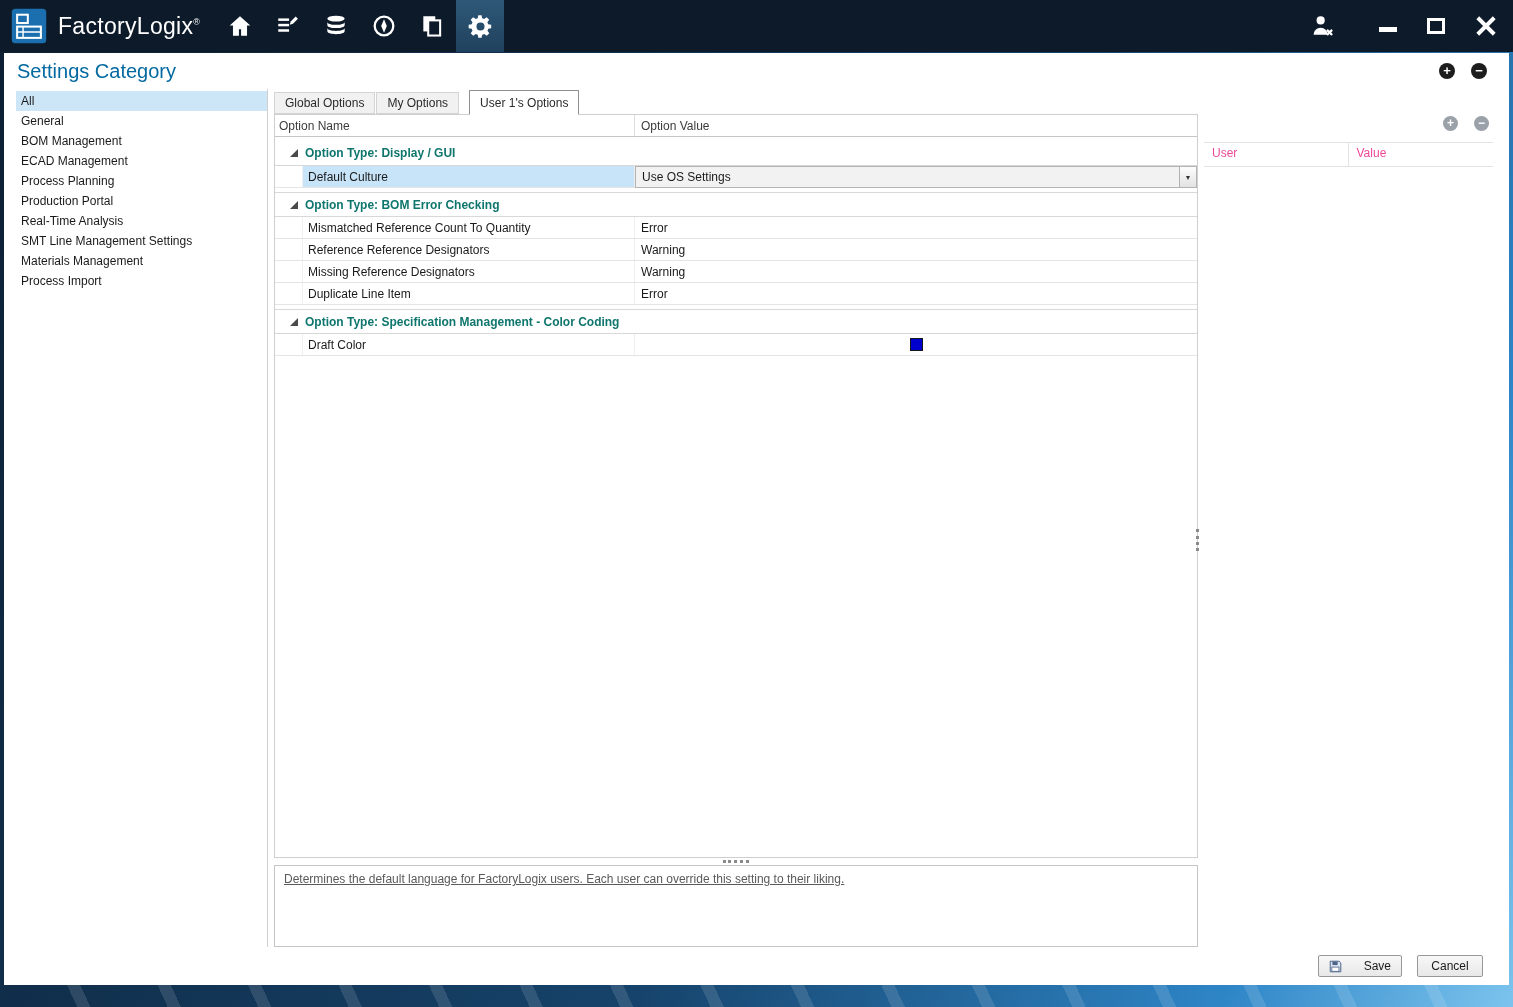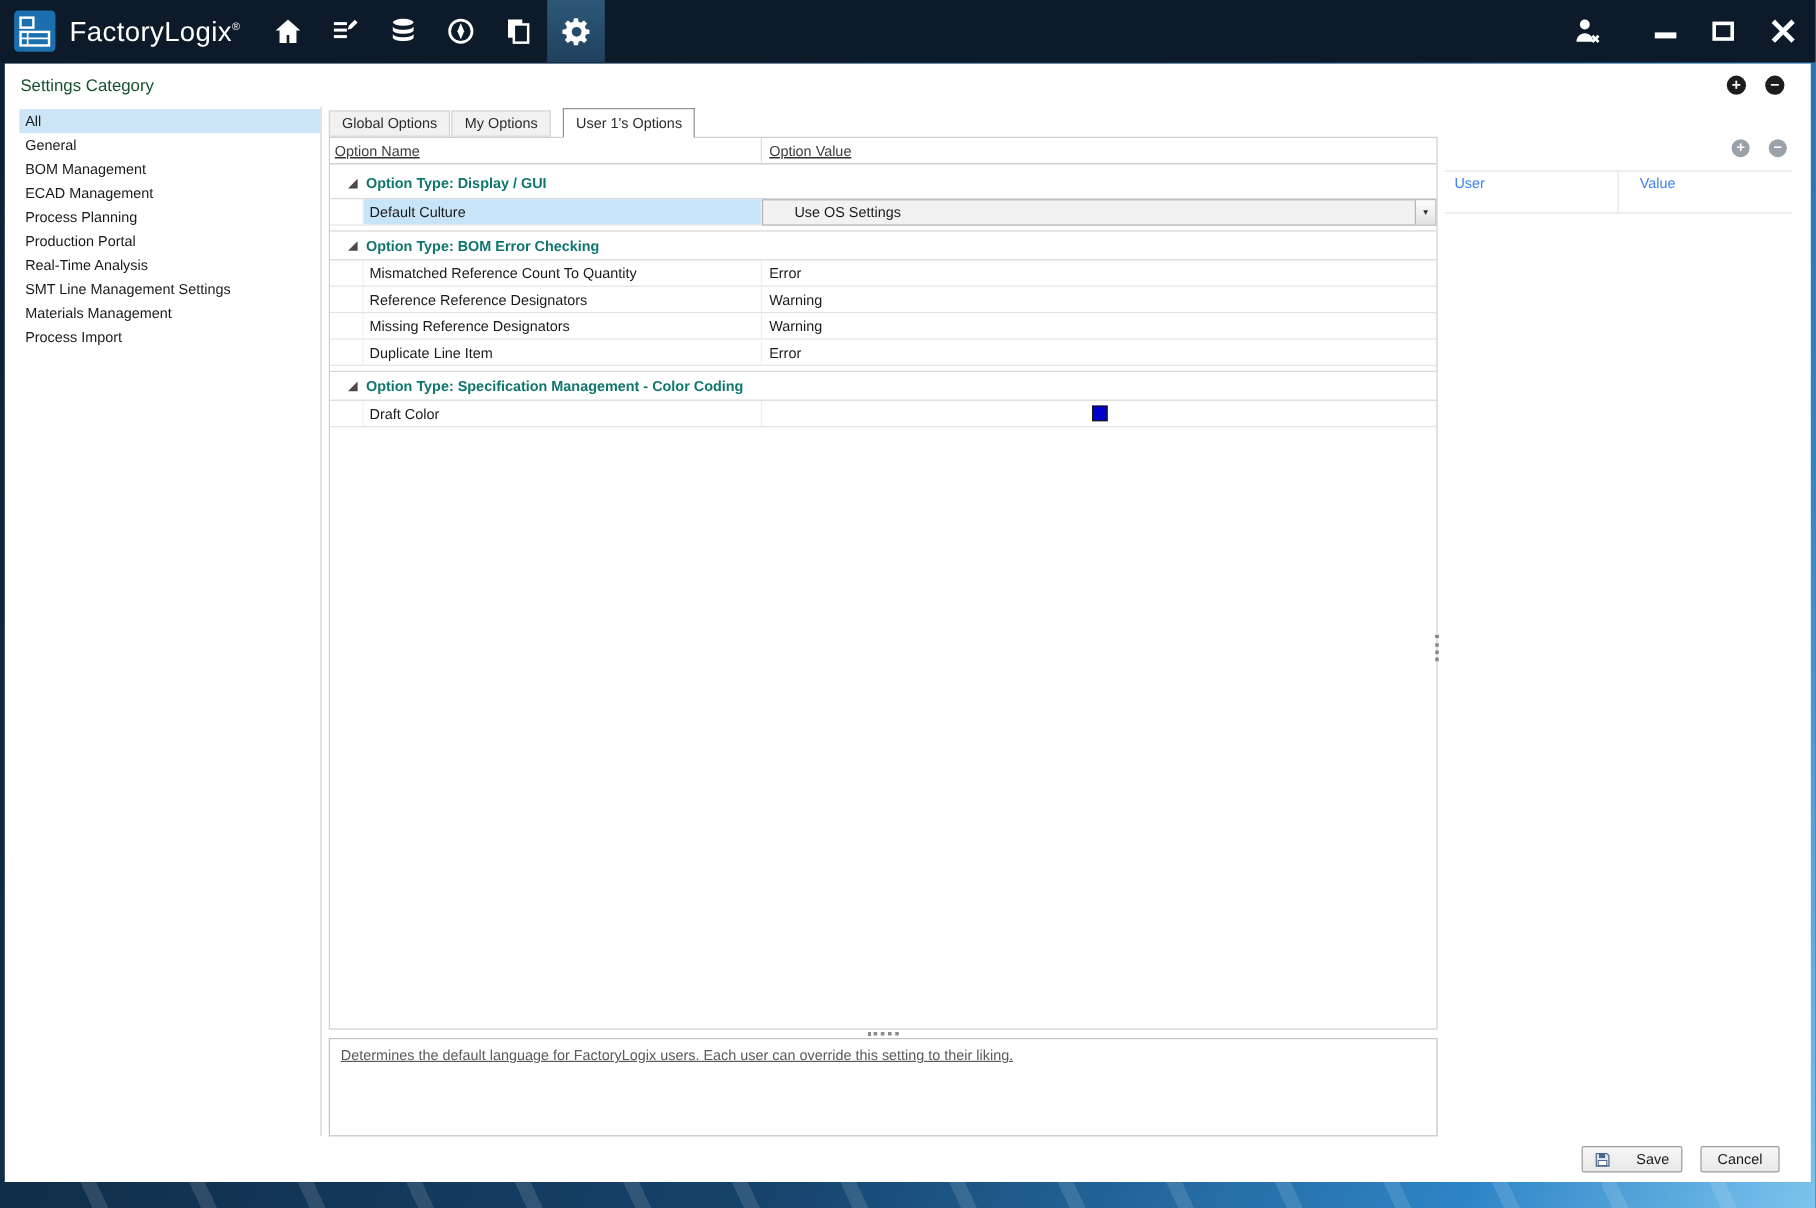--- a/index.html
+++ b/index.html
@@ -26,21 +26,21 @@
   
   .frame { position:absolute; top:52px; left:0; right:0; bottom:0;
     background:linear-gradient(115deg,#0c1f33 0%,#16436b 55%,#2e85c6 85%,#7cc4ee 100%);
     padding:1px 4px 22px 4px; }
   .frame::after { content:""; position:absolute; left:0; right:0; bottom:0; height:22px; pointer-events:none;
     background:repeating-linear-gradient(65deg, transparent 0 70px, rgba(255,255,255,.12) 70px 82px); }
   .content { background:#fff; height:100%; display:flex; flex-direction:column; position:relative; }
 
   
   .content-header { height:36px; display:flex; align-items:center; padding:0 22px 0 13px; }
-  .content-header h1 { font-size:14px; font-weight:400; color:#14532d; }
+  .content-header h1 { font-size:20px; font-weight:400; color:#0369a1; }
   .hdr-actions { margin-left:auto; display:flex; gap:16px; }
   .circle-btn { width:16px; height:16px; border-radius:50%; color:#fff; font-size:13px; line-height:15px;
     text-align:center; font-weight:700; cursor:pointer; }
   .circle-btn.dark { background:#1d1d1d; }
   .circle-btn.gray { width:15px; height:15px; background:#9aa1a8; font-size:12px; line-height:14px; }
 
   
   .main { flex:1; min-height:0; display:flex; position:relative; }
 
   .sidebar { width:252px; margin-left:12px; border-right:1px solid #cfcfcf; padding-top:2px; }
@@ -51,58 +51,58 @@
 
   
   .tabs { height:25px; display:flex; align-items:flex-end; }
   .tab { height:22px; padding:0 10px; display:flex; align-items:center; background:#f1f1f1;
     border:1px solid #d4d4d4; font-size:12px; color:#2b2b2b; cursor:pointer; margin-right:1px; }
   .tab.active { height:25px; background:#fff; border:1px solid #8f8f8f; border-bottom:1px solid #fff;
     margin-left:9px; margin-bottom:-1px; z-index:2; position:relative; }
 
   
   .grid { flex:1; min-height:0; border:1px solid #cfcfcf; display:flex; flex-direction:column; position:relative; background:#fff; }
-  .grid-header { display:flex; height:22px; border-bottom:1px solid #c6c6c6; flex:0 0 auto;text-decoration:underline; }
+  .grid-header { display:flex; height:22px; border-bottom:1px solid #c6c6c6; flex:0 0 auto; }
   .gh { font-size:12px; color:#3b3b3b; padding:4px 4px 0 4px; }
   .gh-name { width:360px; border-right:1px solid #dcdcdc; }
   .gh-value { flex:1; padding-left:6px; }
   .grid-body { flex:1; min-height:0; font-size:12px; position:relative; }
 
   .group-row { height:25px; display:flex; align-items:center; gap:7px; padding-left:15px;
     border-top:1px solid #d8d8d8; border-bottom:1px solid #d8d8d8; margin-top:4px; cursor:pointer; }
   .group-row:first-child { border-top:none; }
   .expander { width:0; height:0; border-left:8px solid transparent; border-bottom:8px solid #4a4a4a; }
   .group-title { font-weight:700; color:#0f766e; }
 
   .data-row { display:flex; height:22px; border-bottom:1px solid #e4e4e4; cursor:pointer; }
   .row-ind { width:28px; border-right:1px solid #efefef; flex:0 0 auto; }
   .cell-name { width:332px; padding:4px 4px 0 5px; border-right:1px solid #efefef; color:#1a1a1a; white-space:nowrap; }
   .cell-name.hl { background:#c8e4f8; }
   .cell-value { flex:1; padding:4px 6px 0 6px; color:#1a1a1a; }
   .cell-value.combo-cell { padding:0; }
   .cell-value.swatch-cell { display:flex; align-items:center; justify-content:center; padding:0; }
 
-  .combo { height:22px; display:flex; align-items:center; background:#f2f2f2; border:1px solid #b3b3b3;padding-left:20px; }
+  .combo { height:22px; display:flex; align-items:center; background:#f2f2f2; border:1px solid #b3b3b3; }
   .combo-text { padding-left:6px; }
   .combo-btn { margin-left:auto; width:17px; height:100%; display:flex; align-items:center; justify-content:center;
     border-left:1px solid #b3b3b3; background:linear-gradient(#fdfdfd,#e2e2e2); font-size:9px; color:#333; }
 
   .swatch { width:13px; height:13px; border:1px solid #16161d; display:inline-block; }
 
   .h-splitter-space { height:7px; display:flex; align-items:center; justify-content:center; }
   .h-dots { width:26px; border-top:3px dotted #8a8a8a; cursor:row-resize; }
   .v-dots { position:absolute; left:1192px; top:440px; height:22px; border-left:3px dotted #8a8a8a; cursor:col-resize; }
 
   .desc-box { height:82px; border:1px solid #c4c4c4; padding:6px 9px; font-size:12px; color:#5a5a5a;text-decoration:underline; }
 
   
   .right-panel { flex:1; margin:0 16px 0 6px; display:flex; flex-direction:column; }
   .rp-toolbar { margin-top:23px; height:22px; display:flex; justify-content:flex-end; align-items:center; gap:16px; padding-right:4px; }
-  .rp-header { margin-top:8px; height:36px; display:flex; border-top:1px solid #e3e3e3; border-bottom:1px solid #e3e3e3;
-    font-size:12px; color:#3b82f6;gap:10px; }
+  .rp-header { margin-top:8px; height:25px; display:flex; border-top:1px solid #e3e3e3; border-bottom:1px solid #e3e3e3;
+    font-size:12px; color:#ec4899; }
   .rp-col { padding:3px 8px 0 8px; }
   .rp-col.user { width:50%; border-right:1px solid #e3e3e3; }
   .rp-col.val { flex:1; }
   .rp-body { flex:1; }
 
   
   .footer { height:38px; display:flex; justify-content:flex-end; align-items:center; gap:15px; padding-right:26px; }
   .btn { min-width:66px; height:22px; background:linear-gradient(#f7f7f7,#e8e8e8); border:1px solid #989898;
     border-radius:2px; font-size:12px; color:#1a1a1a; display:flex; align-items:center; justify-content:center;
     gap:22px; padding:0 10px; cursor:pointer; font-family:"Liberation Sans", sans-serif; }

